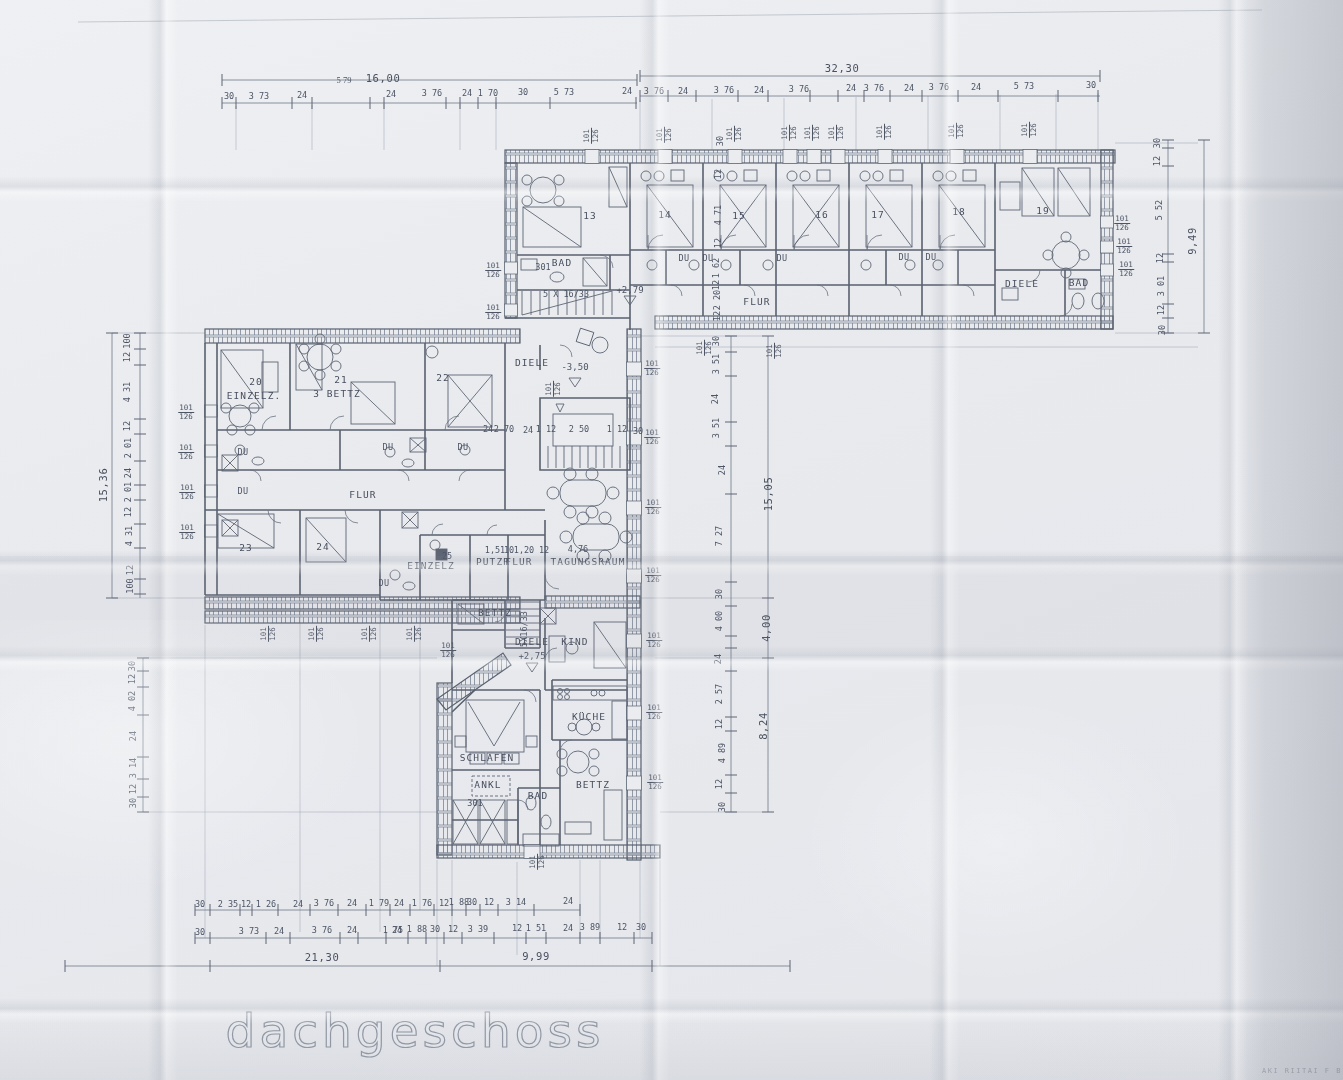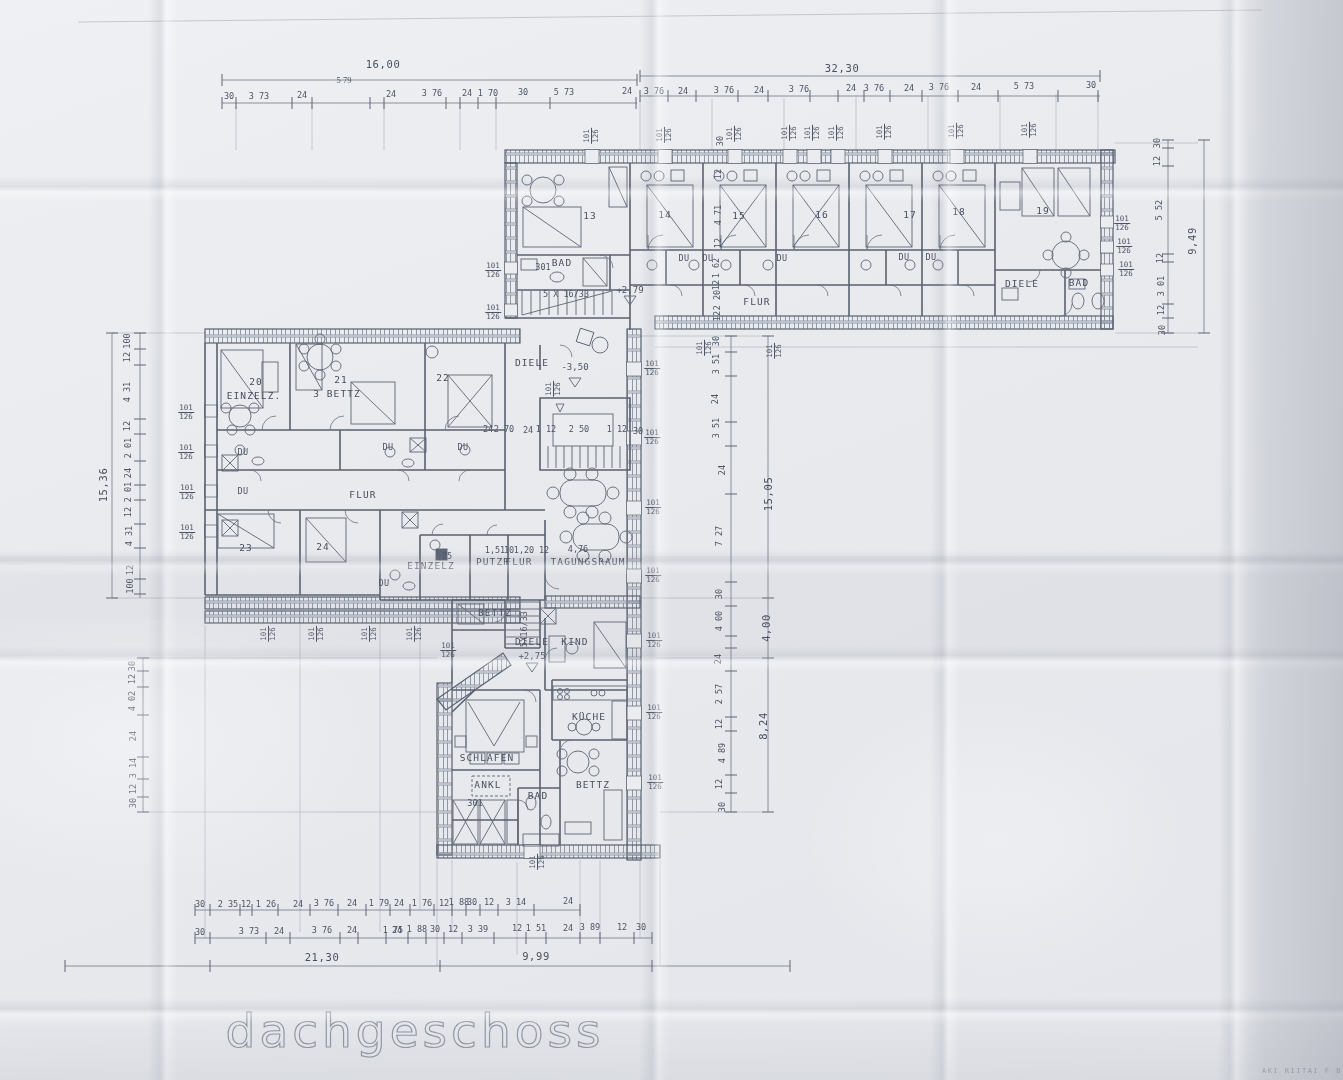--- a/index.html
+++ b/index.html
@@ -360,21 +360,21 @@
         <rect x="604" y="790" width="18" height="50"></rect>
           <rect x="565" y="822" width="26" height="12"></rect>
         <rect x="549" y="636" width="16" height="26"></rect>
           <circle cx="572" cy="648" r="6"></circle>
         <rect x="262" y="362" width="16" height="30"></rect>
       </g>
     </g>
   </svg>
 
   <div id="ann-layer">
-      <div class="ann tot" style="left: 383px; top: 64px; transform: translate(-50%, -50%);">16,00</div>
+      <div class="ann tot" style="left: 383px; top: 78px; transform: translate(-50%, -50%);">16,00</div>
       <div class="ann dim" style="left: 229px; top: 96px; transform: translate(-50%, -50%);">30</div>
       <div class="ann dim" style="left: 259px; top: 96px; transform: translate(-50%, -50%);">3 73</div>
       <div class="ann dim" style="left: 302px; top: 95px; transform: translate(-50%, -50%);">24</div>
       <div class="ann dim" style="left: 344px; top: 80px; transform: translate(-50%, -50%); font-family: Liberation Serif, serif;">5 79</div>
       <div class="ann dim" style="left: 391px; top: 94px; transform: translate(-50%, -50%);">24</div>
       <div class="ann dim" style="left: 432px; top: 93px; transform: translate(-50%, -50%);">3 76</div>
       <div class="ann dim" style="left: 467px; top: 93px; transform: translate(-50%, -50%);">24</div>
       <div class="ann dim" style="left: 488px; top: 93px; transform: translate(-50%, -50%);">1 70</div>
       <div class="ann dim" style="left: 523px; top: 92px; transform: translate(-50%, -50%);">30</div>
       <div class="ann dim" style="left: 564px; top: 92px; transform: translate(-50%, -50%);">5 73</div>
@@ -532,21 +532,21 @@
       <div class="ann dim" style="left: 568px; top: 928px; transform: translate(-50%, -50%);">24</div>
       <div class="ann dim" style="left: 590px; top: 927px; transform: translate(-50%, -50%);">3 89</div>
       <div class="ann dim" style="left: 622px; top: 927px; transform: translate(-50%, -50%);">12</div>
       <div class="ann dim" style="left: 641px; top: 927px; transform: translate(-50%, -50%);">30</div>
       <div class="ann tot" style="left: 322px; top: 957px; transform: translate(-50%, -50%);">21,30</div>
       <div class="ann tot" style="left: 536px; top: 956px; transform: translate(-50%, -50%);">9,99</div>
       <div class="ann room" style="left: 590px; top: 216px; transform: translate(-50%, -50%);">13</div>
       <div class="ann room" style="left: 665px; top: 215px; transform: translate(-50%, -50%);">14</div>
       <div class="ann room" style="left: 739px; top: 216px; transform: translate(-50%, -50%);">15</div>
       <div class="ann room" style="left: 822px; top: 215px; transform: translate(-50%, -50%);">16</div>
-      <div class="ann room" style="left: 878px; top: 215px; transform: translate(-50%, -50%); margin-left: 32px;">17</div>
+      <div class="ann room" style="left: 878px; top: 215px; transform: translate(-50%, -50%);">17</div>
       <div class="ann room" style="left: 959px; top: 212px; transform: translate(-50%, -50%);">18</div>
       <div class="ann room" style="left: 1043px; top: 211px; transform: translate(-50%, -50%);">19</div>
       <div class="ann dim" style="left: 543px; top: 267px; transform: translate(-50%, -50%);">301</div>
       <div class="ann room" style="left: 562px; top: 263px; transform: translate(-50%, -50%);">BAD</div>
       <div class="ann dim" style="left: 566px; top: 294px; transform: translate(-50%, -50%);">5 X 16/33</div>
       <div class="ann lvl" style="left: 630px; top: 290px; transform: translate(-50%, -50%);">+2,79</div>
       <div class="ann du" style="left: 684px; top: 258px; transform: translate(-50%, -50%);">DU</div>
       <div class="ann du" style="left: 708px; top: 258px; transform: translate(-50%, -50%);">DU</div>
       <div class="ann du" style="left: 782px; top: 258px; transform: translate(-50%, -50%);">DU</div>
       <div class="ann du" style="left: 904px; top: 257px; transform: translate(-50%, -50%);">DU</div>

